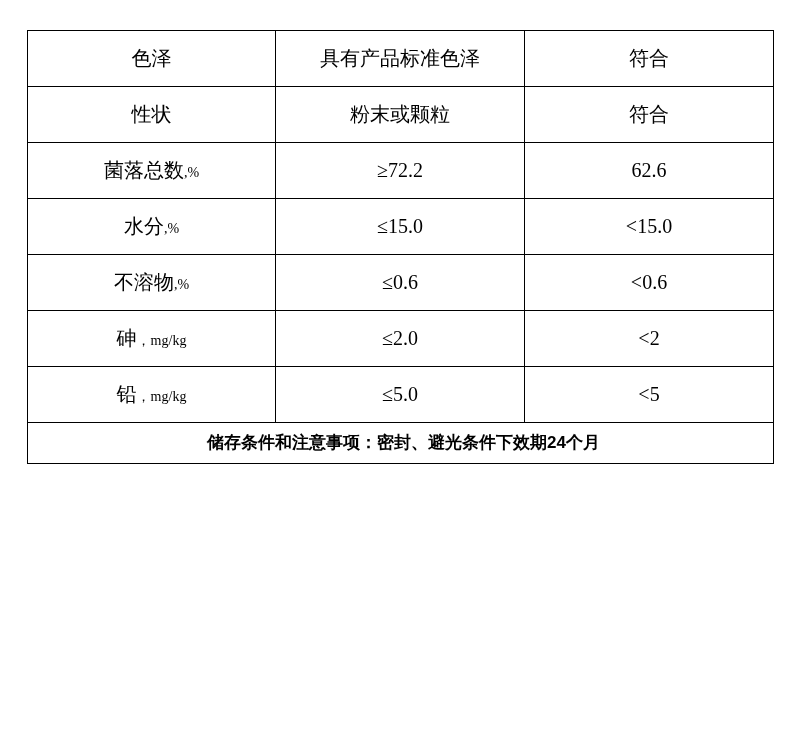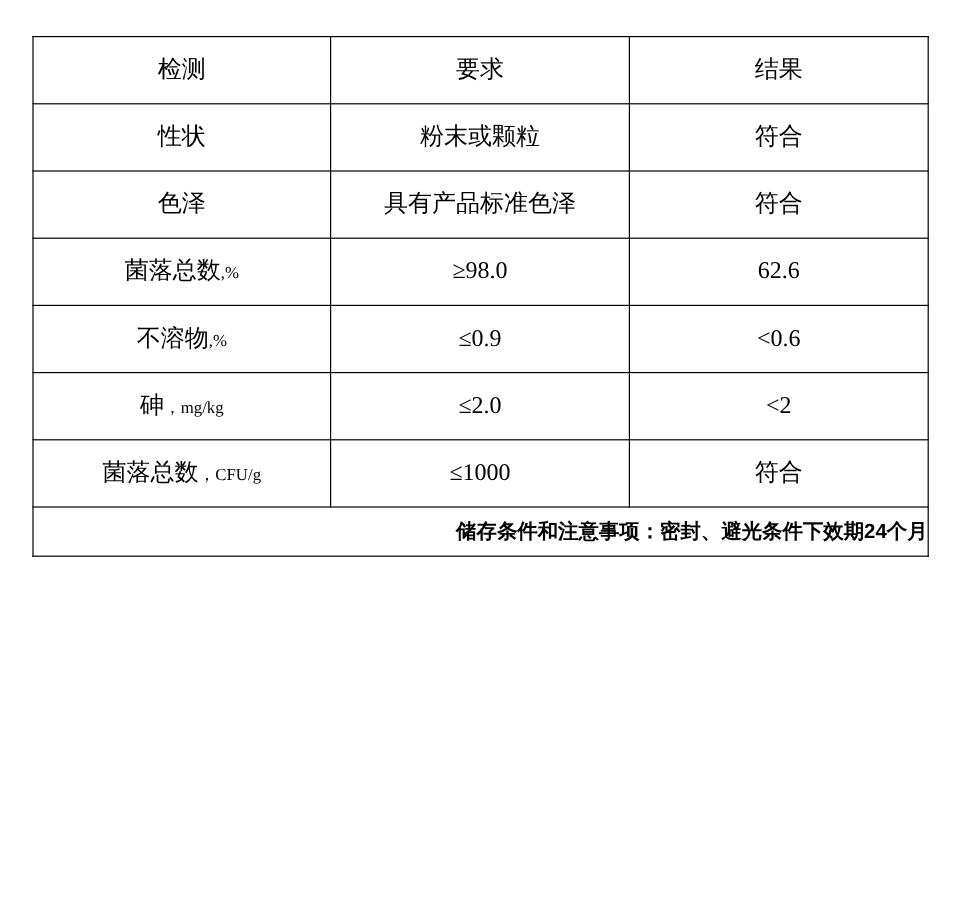--- a/index.html
+++ b/index.html
@@ -46,21 +46,21 @@
     height: 55px;
   }
   .unit {
     font-size: 14px;
     font-family: "Liberation Serif", "DejaVu Serif", serif;
   }
   .num {
     font-family: "Liberation Serif", "DejaVu Serif", serif;
   }
   .footer-row td {
-    text-align: right;
+    text-align: center;
     padding-left: 6px;
     font-size: 17px;
     height: 40px;
     font-family: "Liberation Sans", sans-serif;
     font-weight: bold;
   }
   .cell-inner {
     display: block;
   }
 </style>
@@ -68,77 +68,79 @@
 <body>
 
 <div class="sheet">
   <table class="spec-table">
     <colgroup>
       <col class="col-1">
       <col class="col-2">
       <col class="col-3">
     </colgroup>
     <tbody>
-      <tr class="head">
-        <td>检测</td>
-        <td>要求</td>
-        <td>结果</td>
+
+      <tr>
+        <td>
+            <span class="cell-inner"><span>色泽</span><span class="unit"></span></span>
+          </td>
+        <td>具有产品标准色泽</td>
+        <td>符合</td>
       </tr>
 
       <tr>
         <td>
             <span class="cell-inner"><span>性状</span><span class="unit"></span></span>
           </td>
         <td>粉末或颗粒</td>
         <td>符合</td>
       </tr>
 
-      <tr>
-        <td>
-            <span class="cell-inner"><span>色泽</span><span class="unit"></span></span>
-          </td>
-        <td>具有产品标准色泽</td>
-        <td>符合</td>
-      </tr>
-
 
       <tr>
         <td>
             <span class="cell-inner"><span>菌落总数</span><span class="unit">,%</span></span>
           </td>
-        <td class="num">≥98.0</td>
+        <td class="num">≥72.2</td>
         <td class="num">62.6</td>
       </tr>
 
+      <tr>
+        <td>
+            <span class="cell-inner"><span>水分</span><span class="unit">,%</span></span>
+          </td>
+        <td class="num">≤15.0</td>
+        <td class="num">&lt;15.0</td>
+      </tr>
 
       <tr>
         <td>
             <span class="cell-inner"><span>不溶物</span><span class="unit">,%</span></span>
           </td>
-        <td class="num">≤0.9</td>
+        <td class="num">≤0.6</td>
         <td class="num">&lt;0.6</td>
       </tr>
 
       <tr>
         <td>
             <span class="cell-inner"><span>砷</span><span class="unit">，mg/kg</span></span>
           </td>
         <td class="num">≤2.0</td>
         <td class="num">&lt;2</td>
       </tr>
 
+      <tr>
+        <td>
+            <span class="cell-inner"><span>铅</span><span class="unit">，mg/kg</span></span>
+          </td>
+        <td class="num">≤5.0</td>
+        <td class="num">&lt;5</td>
+      </tr>
 
 
-      <tr>
-        <td>
-            <span class="cell-inner"><span>菌落总数</span><span class="unit">，CFU/g</span></span>
-          </td>
-        <td class="num">≤1000</td>
-        <td>符合</td>
-      </tr>
 
 
       <tr class="footer-row">
         <td colspan="3">储存条件和注意事项：密封、避光条件下效期24个月</td>
       </tr>
     </tbody>
   </table>
 </div>
 
 </body></html>

